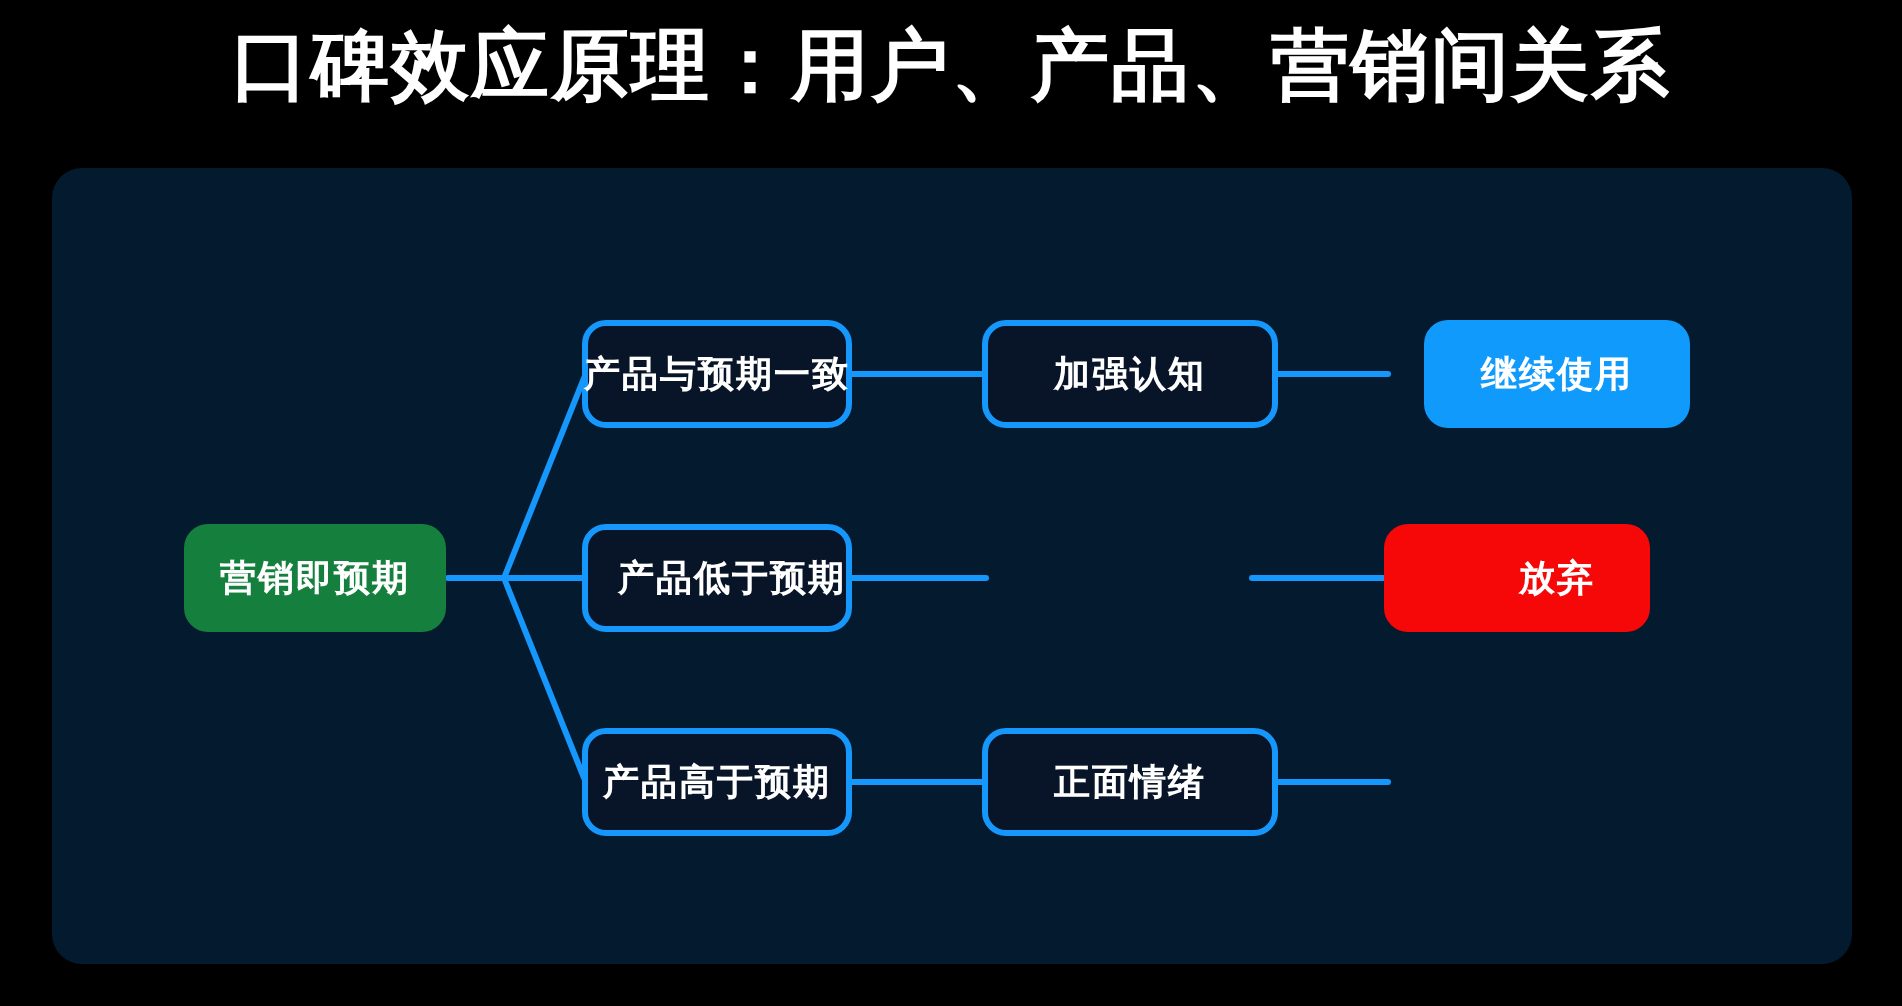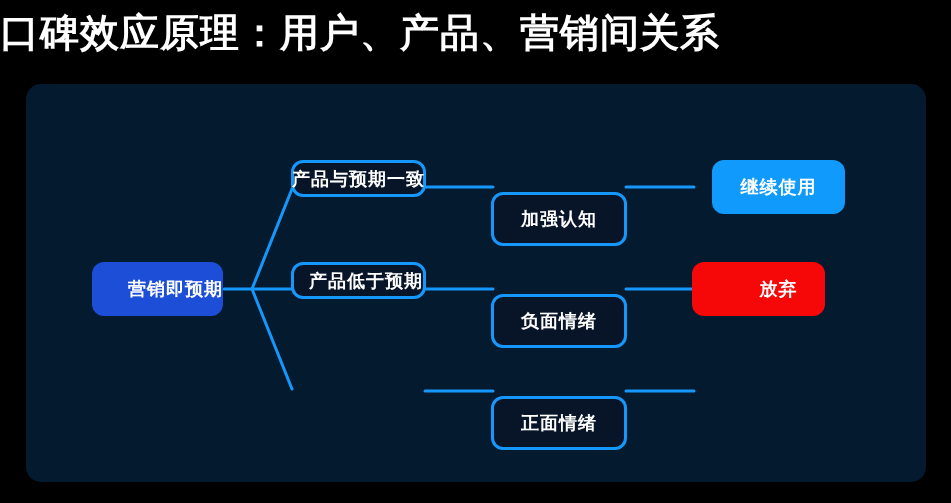--- a/index.html
+++ b/index.html
@@ -7,21 +7,21 @@
     position: relative;
     width: 951px;
     height: 503px;
     overflow: hidden;
     font-family: "Liberation Sans", "DejaVu Sans", sans-serif;
     background: #000;
   }
   .page-title {
     position: absolute;
     top: 6px; left: 0; right: 0;
-    text-align: left;
+    text-align: center;
     font-size: 39px;
     font-weight: 900;
     letter-spacing: 1px;
     color: #fff;
     margin: 0;
     white-space: nowrap;
   }
   .panel {
     position: absolute;
     left: 26px; top: 84px;
@@ -47,22 +47,22 @@
     letter-spacing: 1px;
     white-space: nowrap;
   }
   .node.filled { border: none; }
   .node.outlined {
     border: 3px solid #1697fb;
     background: #081528;
   }
   
   .root-node   { left: 92px;  top: 262px; width: 131px; height: 54px; }
-  .branch-node { left: 291px; width: 135px; height: 37px; }
-  .middle-node { left: 491px; width: 136px; height: 54px; margin-top: 32px; }
+  .branch-node { left: 291px; width: 135px; height: 54px; }
+  .middle-node { left: 491px; width: 148px; height: 54px; }
   .result-node { left: 692px; width: 133px; height: 54px; }
   .row-1 { top: 160px; }
   .row-2 { top: 262px; }
   .row-3 { top: 364px; }
 </style>
 </head>
 <body>
 
 <div class="stage" style="background: rgb(0, 0, 0);">
 
@@ -82,41 +82,41 @@
       <line x1="626" y1="187" x2="694" y2="187"></line>
 
       <line x1="425" y1="289" x2="493" y2="289"></line>
       <line x1="626" y1="289" x2="694" y2="289"></line>
 
       <line x1="425" y1="391" x2="493" y2="391"></line>
       <line x1="626" y1="391" x2="694" y2="391"></line>
     </g>
   </svg>
 
-  <div class="node filled root-node" style="background: #1d4ed8; justify-content: flex-end;">
+  <div class="node filled root-node" style="background: #15803d;">
     <span>营销即预期</span>
   </div>
 
   <div class="node outlined branch-node row-1" style="border-color: rgb(22, 151, 251);">
     <span>产品与预期一致</span>
   </div>
   <div class="node outlined middle-node row-1" style="border-color: rgb(22, 151, 251);">
     <span>加强认知</span>
   </div>
   <div class="node filled result-node row-1" style="background: rgb(16, 155, 252); margin-left: 20px;">
     <span>继续使用</span>
   </div>
 
   <div class="node outlined branch-node row-2" style="border-color: rgb(22, 151, 251); justify-content: flex-end;">
     <span>产品低于预期</span>
   </div>
-  <div class="node outlined middle-node row-2" style="border-color: rgb(22, 151, 251);">
-    <span>负面情绪</span>
-  </div>
   <div class="node filled result-node row-2" style="background: rgb(247, 8, 8); padding-left: 40px;">
     <span>放弃</span>
   </div>
 
+  <div class="node outlined branch-node row-3" style="border-color: rgb(22, 151, 251);">
+    <span>产品高于预期</span>
+  </div>
   <div class="node outlined middle-node row-3" style="border-color: rgb(22, 151, 251); font-family: Liberation Serif, serif;">
     <span>正面情绪</span>
   </div>
 
 </div>
 
 </body></html>

